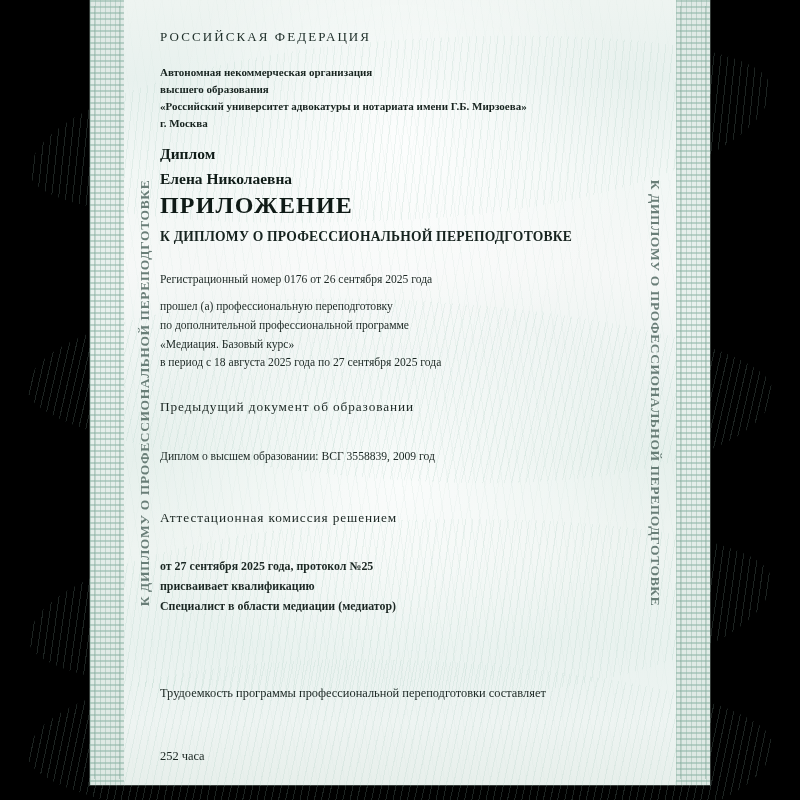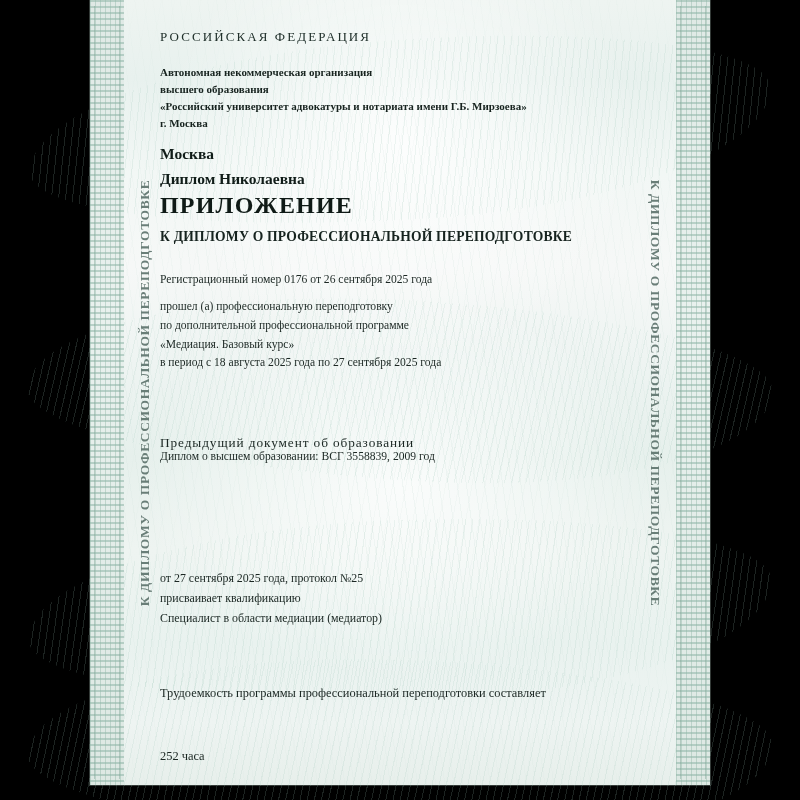--- a/index.html
+++ b/index.html
@@ -173,38 +173,38 @@
     top: 298px;
     font-size: 11.6px;
     line-height: 1.62;
     color: #1b2723;
   }
   .prev-head {
     top: 398px;
     font-size: 13.3px;
     letter-spacing: 0.9px;
     color: #1a2622;
-    margin-top: 36px;
   }
   .prev-value {
     top: 449px;
     font-size: 11.6px;
     color: #1b2723;
   }
   .commission-head {
     top: 509px;
     font-size: 13.3px;
     letter-spacing: 0.9px;
     color: #1a2622;
   }
   .commission-body {
-    top: 568px;
+    top: 556px;
     font-size: 11.9px;
     line-height: 1.68;
     color: #1b2723;
+    font-weight: bold;
   }
   .workload {
     top: 685px;
     font-size: 12.4px;
     color: #1a2622;
   }
   .hours {
     top: 728px;
     font-size: 12.4px;
     color: #1a2622;
@@ -245,39 +245,40 @@
     <div id="content">
 
       <div class="t rf">РОССИЙСКАЯ ФЕДЕРАЦИЯ</div>
 
       <div class="t org" style="white-space: pre-line;">Автономная некоммерческая организация
 высшего образования
 «Российский университет адвокатуры и нотариата имени Г.Б. Мирзоева»
 г. Москва</div>
 
       <div class="t name">
-        <div>Москва</div>
-        <div>Диплом Николаевна</div>
+        <div>Диплом</div>
+        <div>Елена Николаевна</div>
       </div>
 
       <div class="t maintitle">ПРИЛОЖЕНИЕ</div>
 
       <div class="t subtitle">К ДИПЛОМУ О ПРОФЕССИОНАЛЬНОЙ ПЕРЕПОДГОТОВКЕ</div>
 
       <div class="t reg">Регистрационный номер 0176 от 26 сентября 2025 года</div>
 
       <div class="t prog" style="white-space: pre-line;">прошел (а) профессиональную переподготовку
 по дополнительной профессиональной программе
 «Медиация. Базовый курс»
 в период с 18 августа 2025 года по 27 сентября 2025 года</div>
 
       <div class="t prev-head">Предыдущий документ об образовании</div>
 
       <div class="t prev-value">Диплом о высшем образовании: ВСГ 3558839, 2009 год</div>
 
+      <div class="t commission-head">Аттестационная комиссия решением</div>
 
       <div class="t commission-body" style="white-space: pre-line;">от 27 сентября 2025 года, протокол №25
 присваивает квалификацию
 Специалист в области медиации (медиатор)</div>
 
       <div class="t workload">Трудоемкость программы профессиональной переподготовки составляет</div>
 
       <div class="t hours">252 часа</div>
 
       <div class="t serial">772421614975</div>

